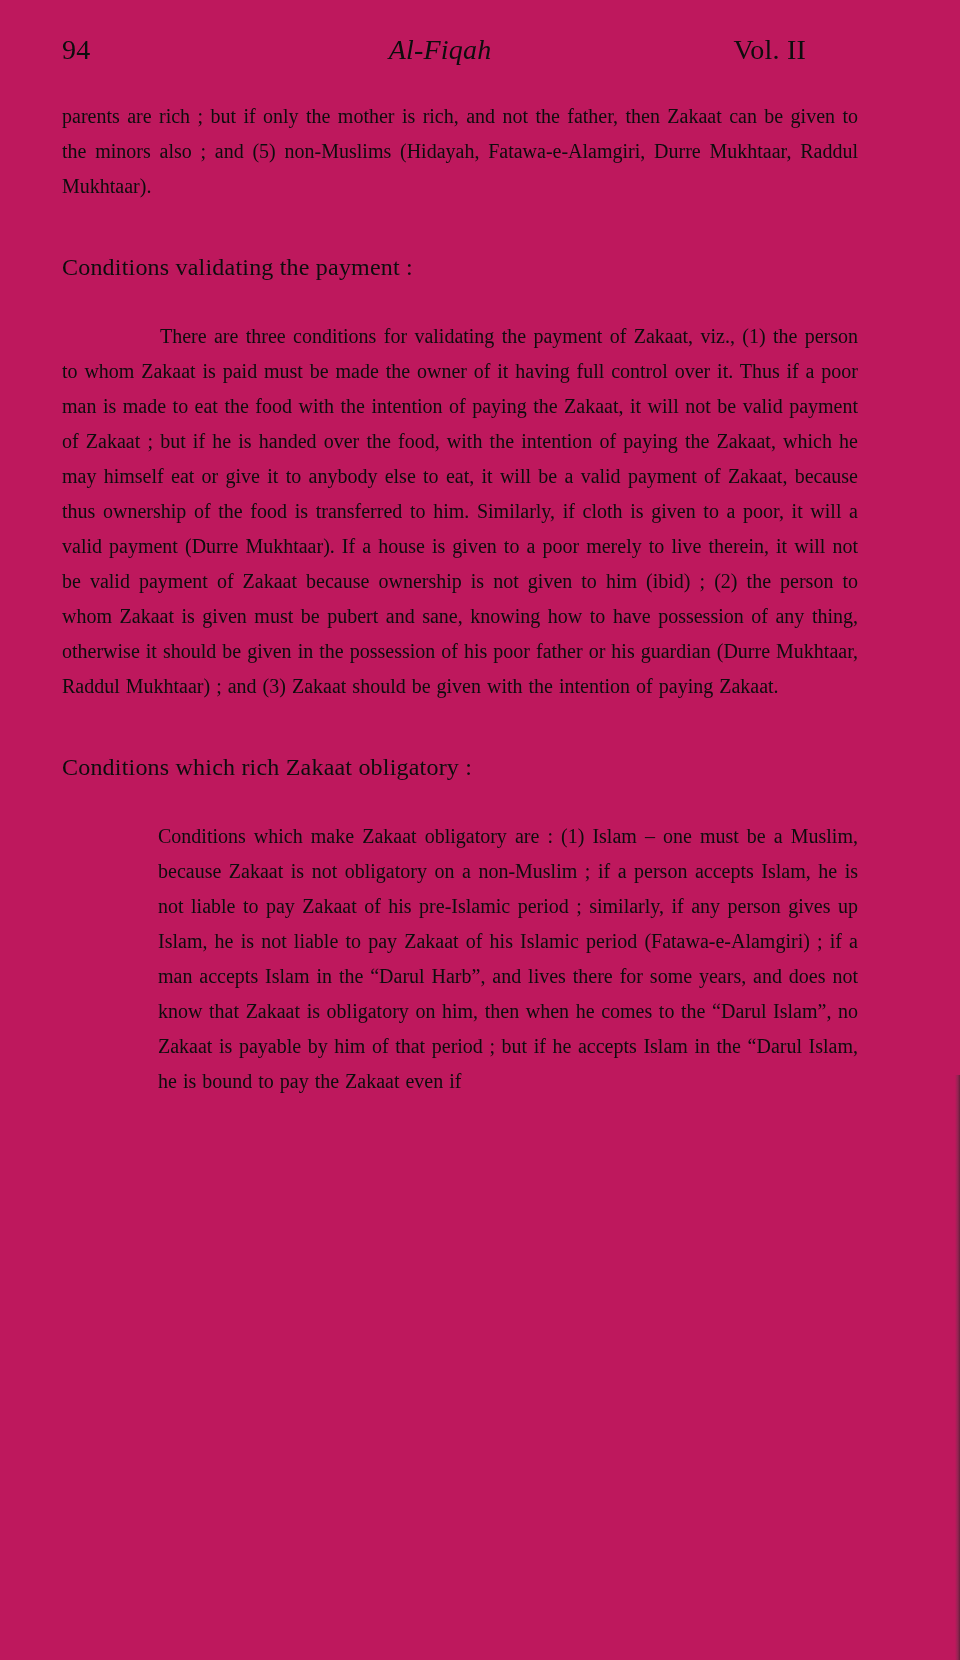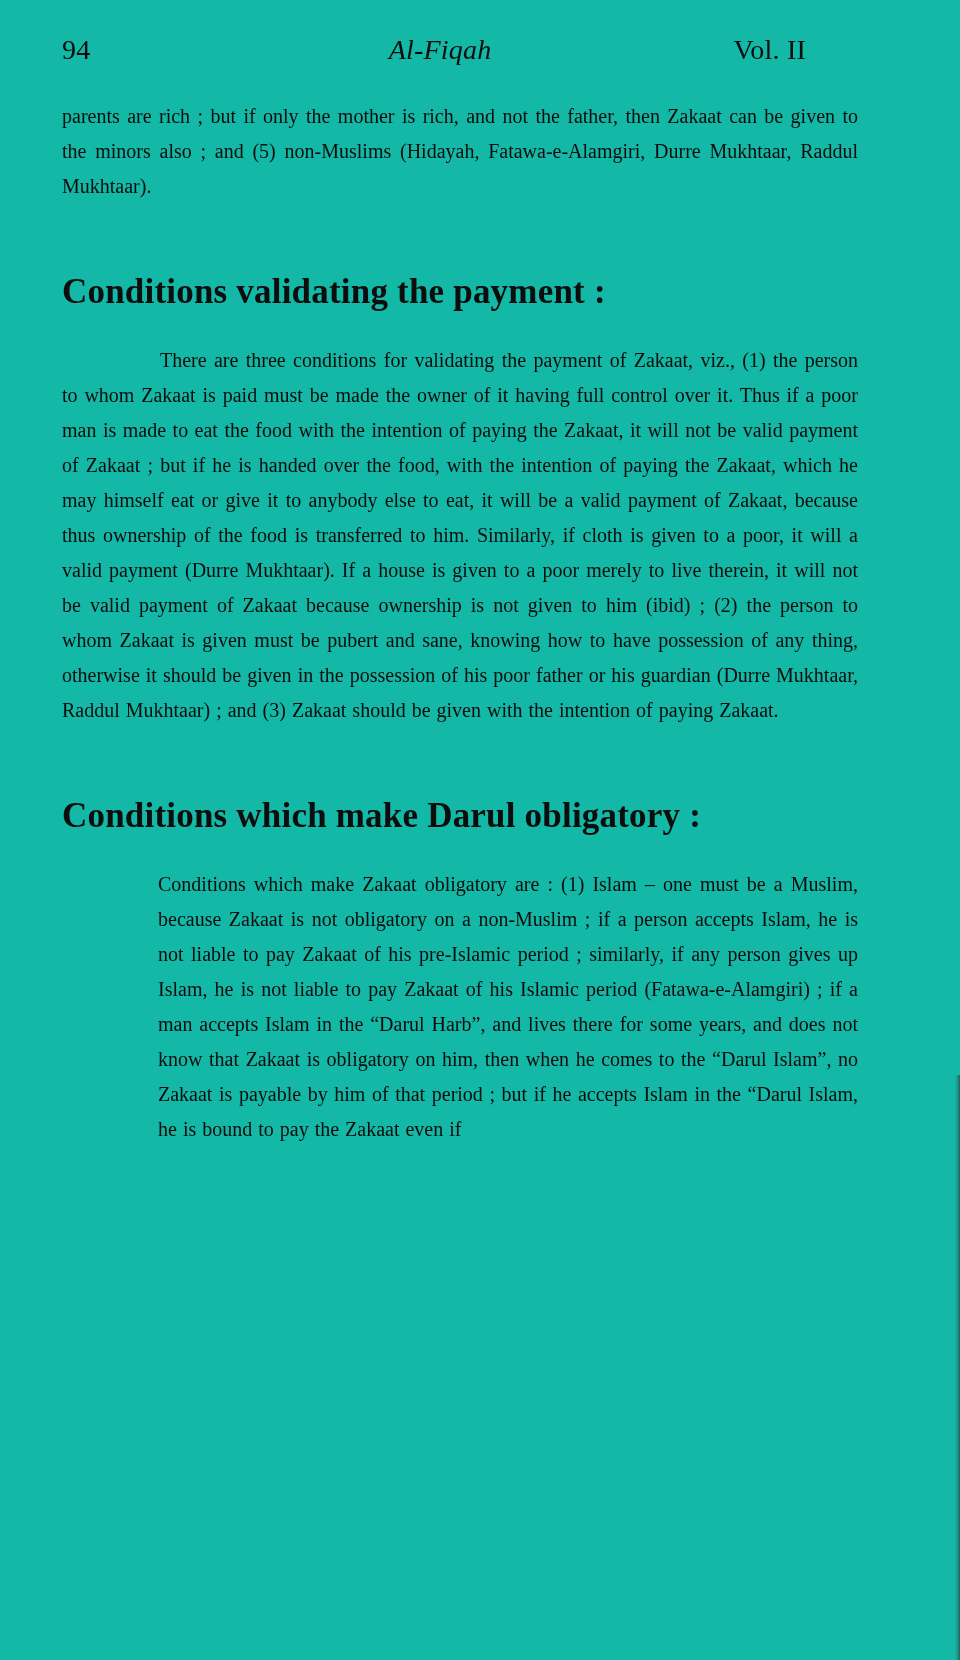--- a/index.html
+++ b/index.html
@@ -9,21 +9,21 @@
     height: 1660px;
     position: relative;
     font-family: "Liberation Serif", "DejaVu Serif", serif;
     color: #0d0d0d;
     overflow: hidden;
   }
   .page {
     position: absolute;
     inset: 0;
     padding: 8px 102px 0 62px;
-    background: #14b8a6;
+    background: #be185d;
   }
   .page-header {
     display: flex;
     align-items: baseline;
     font-size: 28px;
     line-height: 35px;
     letter-spacing: 0.2px;
   }
   .page-header .hdr-left  { width: 180px; text-align: left; }
   .page-header .hdr-center{ flex: 1; text-align: center; padding-right: 40px; font-style: italic; }
@@ -31,24 +31,24 @@
 
   .para {
     font-size: 20px;
     line-height: 35px;
     text-align: justify;
     word-spacing: 1px;
   }
   .para-continuation { margin-top: 32px; }
 
   .heading {
-    font-size: 35px;
+    font-size: 24px;
     line-height: 35px;
-    font-weight: bold;
-    margin-top: 70px;
+    font-weight: normal;
+    margin-top: 46px;
     letter-spacing: 0.2px;
   }
   .para-indent {
     margin-top: 34px;
     text-indent: 98px;
   }
   .para-block {
     margin-top: 34px;
     margin-left: 96px;
   }
@@ -72,19 +72,19 @@
     <span class="hdr-center">Al-Fiqah</span>
     <span class="hdr-right">Vol. II</span>
   </header>
 
   <p class="para para-continuation">parents are rich ; but if only the mother is rich, and not the father, then Zakaat can be given to the minors also ; and (5) non-Muslims (Hidayah, Fatawa-e-Alamgiri, Durre Mukhtaar, Raddul Mukhtaar).</p>
 
   <h2 class="heading">Conditions validating the payment :</h2>
 
   <p class="para para-indent">There are three conditions for validating the payment of Zakaat, viz., (1) the person to whom Zakaat is paid must be made the owner of it having full control over it. Thus if a poor man is made to eat the food with the intention of paying the Zakaat, it will not be valid payment of Zakaat ; but if he is handed over the food, with the intention of paying the Zakaat, which he may himself eat or give it to anybody else to eat, it will be a valid payment of Zakaat, because thus ownership of the food is transferred to him. Similarly, if cloth is given to a poor, it will a valid payment (Durre Mukhtaar). If a house is given to a poor merely to live therein, it will not be valid payment of Zakaat because ownership is not given to him (ibid) ; (2) the person to whom Zakaat is given must be pubert and sane, knowing how to have possession of any thing, otherwise it should be given in the possession of his poor father or his guardian (Durre Mukhtaar, Raddul Mukhtaar) ; and (3) Zakaat should be given with the intention of paying Zakaat.</p>
 
-  <h2 class="heading">Conditions which make Darul obligatory :</h2>
+  <h2 class="heading">Conditions which rich Zakaat obligatory :</h2>
 
   <p class="para para-block">Conditions which make Zakaat obligatory are : (1) Islam – one must be a Muslim, because Zakaat is not obligatory on a non-Muslim ; if a person accepts Islam, he is not liable to pay Zakaat of his pre-Islamic period ; similarly, if any person gives up Islam, he is not liable to pay Zakaat of his Islamic period (Fatawa-e-Alamgiri) ; if a man accepts Islam in the “Darul Harb”, and lives there for some years, and does not know that Zakaat is obligatory on him, then when he comes to the “Darul Islam”, no Zakaat is payable by him of that period ; but if he accepts Islam in the “Darul Islam, he is bound to pay the Zakaat even if</p>
 
 </div>
 
 <div class="scan-edge"></div>
 
 </body></html>

